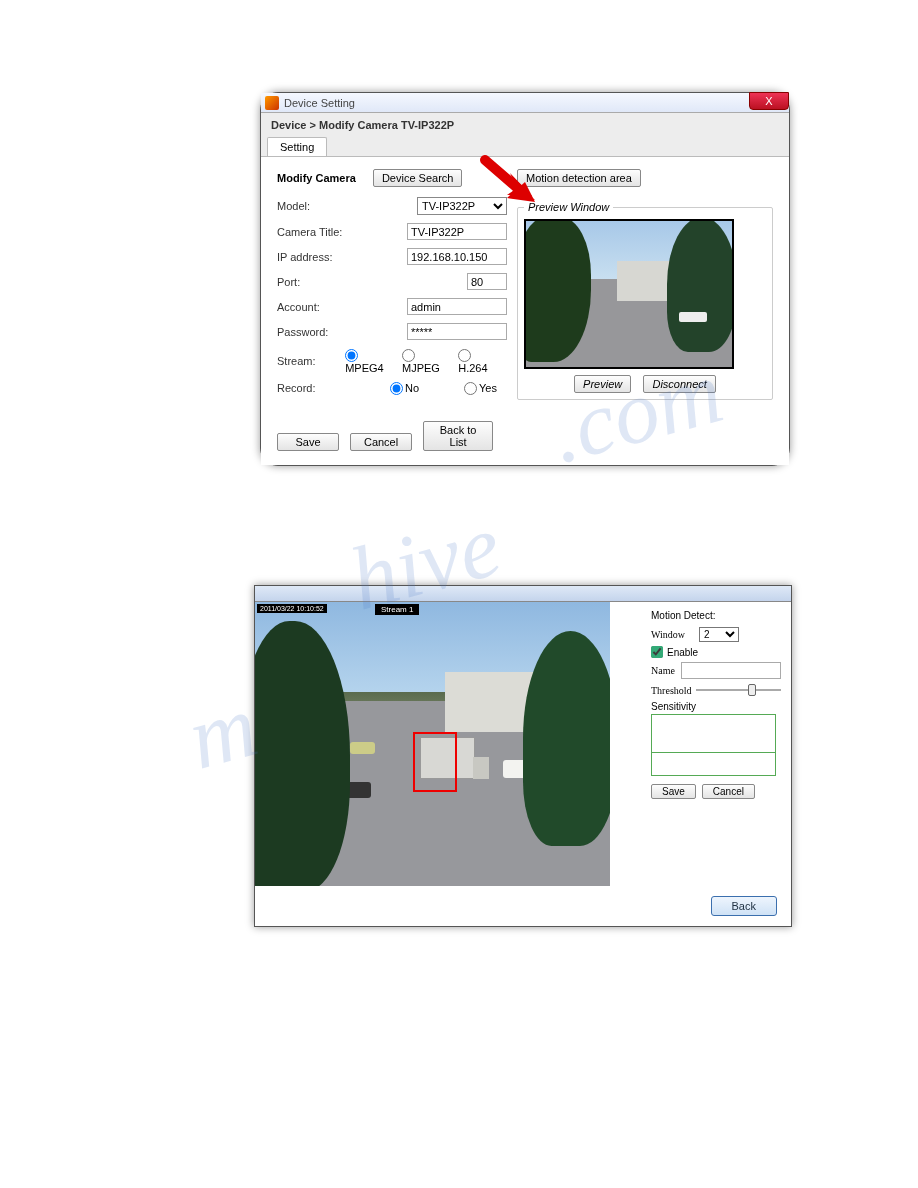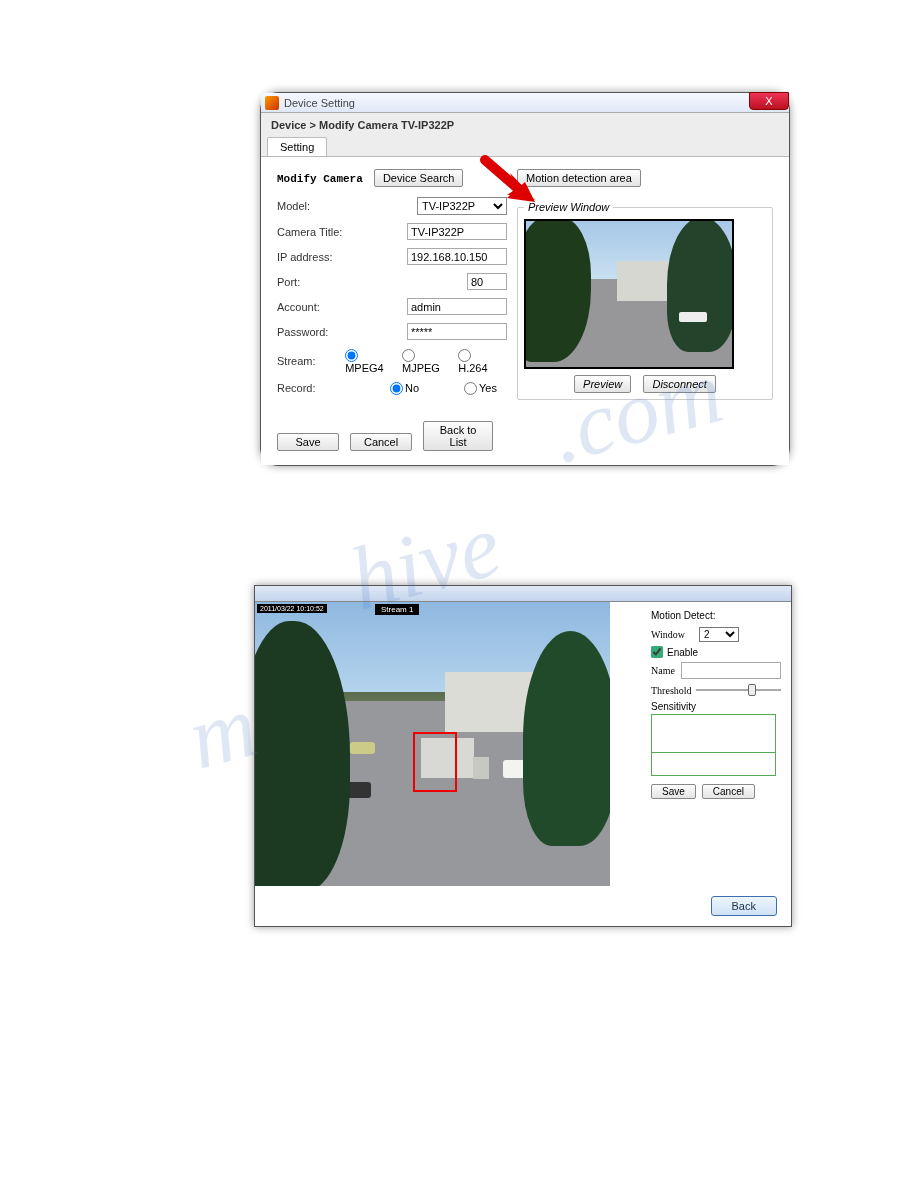--- a/index.html
+++ b/index.html
@@ -78,21 +78,21 @@
     font-size:11px;
   }
   .panel {
     background:#fff;
     padding: 12px 16px 14px 16px;
     border-top:1px solid #bbb;
   }
   .leftcol { float:left; width: 230px; }
   .rightcol { float:right; width: 256px; }
   .clear { clear:both; }
-  .sectiontitle { font-weight:bold; font-size:11px; display:inline-block; margin-right:8px;font-family:Liberation Mono, monospace; }
+  .sectiontitle { font-weight:bold; font-size:11px; display:inline-block; margin-right:14px; }
   .btn {
     display:inline-block;
     background: linear-gradient(to bottom,#fdfdfd,#e4e4e4);
     border:1px solid #888;
     padding: 2px 8px;
     font-size:11px;
     cursor:pointer;
     border-radius:2px;
   }
   .row { margin: 8px 0; display:flex; align-items:center;justify-content:space-between; }

